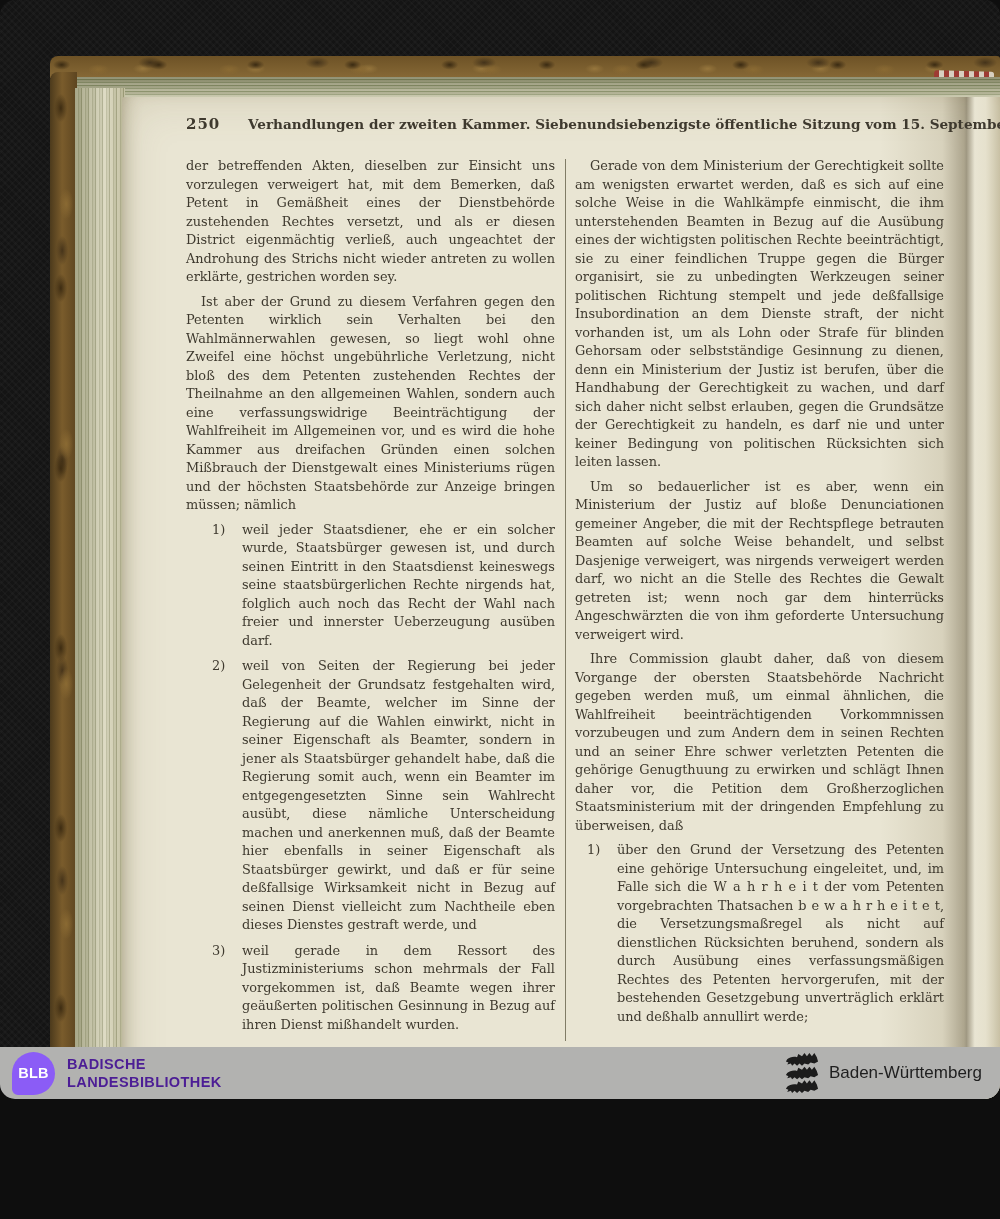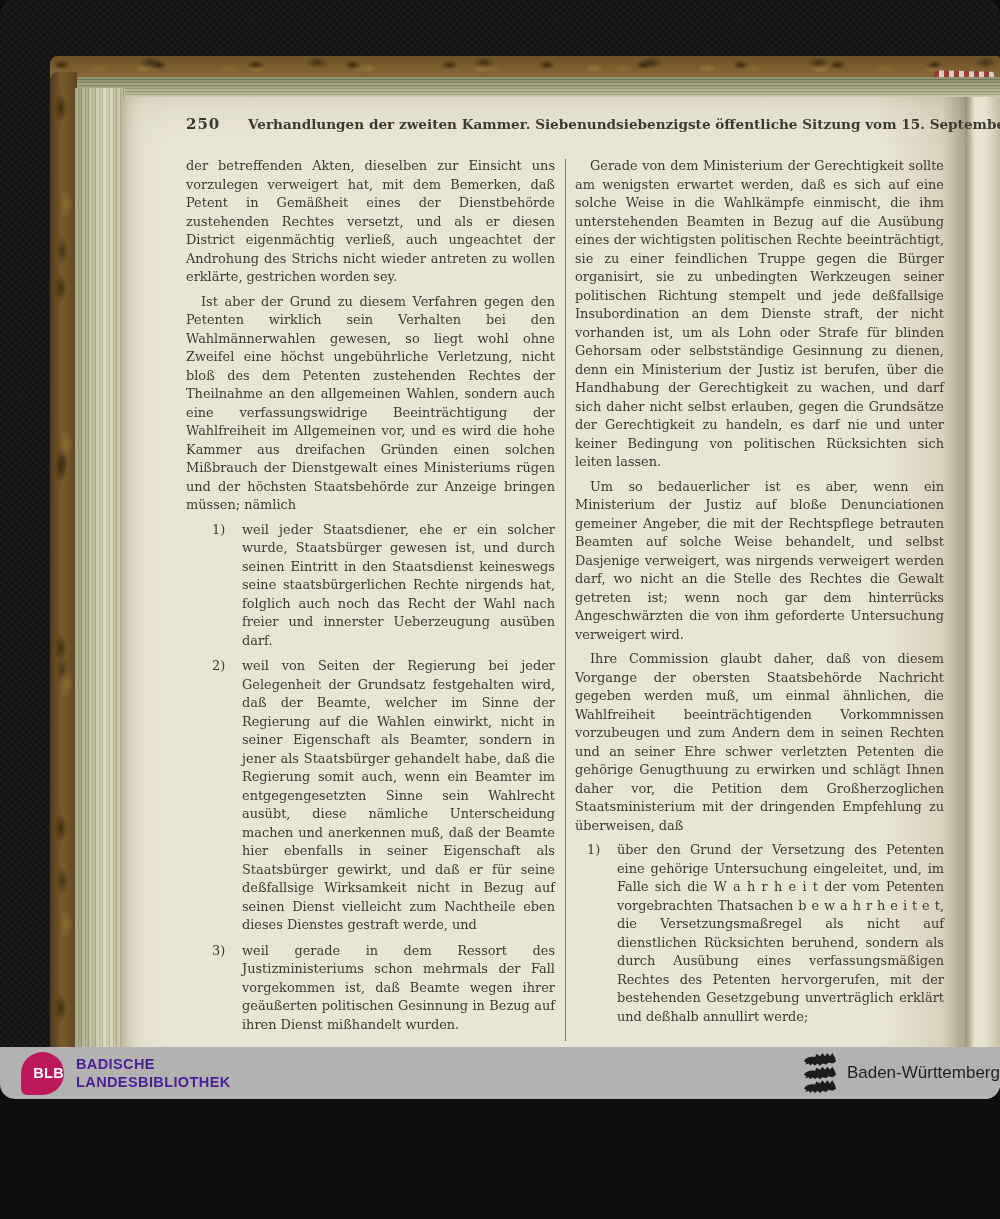--- a/index.html
+++ b/index.html
@@ -65,26 +65,26 @@
   .bleed-line{position:absolute;right:66px;top:932px;width:360px;text-align:center;
     font-size:11.5px;color:#6e6e58;opacity:.45;transform:scaleX(-1);filter:blur(.4px);}
   .bleed-sig{position:absolute;left:300px;top:958px;font-size:12px;color:#6e6e58;opacity:.4;
     transform:scale(-1,-1);filter:blur(.4px);}
 
   
   .footer-bar{position:absolute;left:0;right:0;bottom:0;height:52px;background:#b2b2b0;
     display:flex;align-items:center;justify-content:space-between;
     font-family:"Liberation Sans", sans-serif;}
   .footer-left{display:flex;align-items:center;height:100%;}
-  .blb-logo{width:43px;height:43px;margin-left:21px;background:#be185d;
-    border-radius:50% 50% 50% 6px;display:flex;align-items:center;justify-content:flex-end;}
+  .blb-logo{width:43px;height:43px;margin-left:12px;background:#8b5cf6;
+    border-radius:50% 50% 50% 6px;display:flex;align-items:center;justify-content:center;}
   .blb-logo span{color:#fff;font-weight:bold;font-size:14.5px;letter-spacing:.3px;}
   .lib-name{margin-left:12px;color:#4c1d95;font-weight:bold;font-size:14.5px;
     line-height:18px;letter-spacing:.4px;}
-  .footer-right{display:flex;align-items:center;}
+  .footer-right{display:flex;align-items:center;margin-right:18px;}
   .coat{width:34px;height:42px;margin-right:10px;}
   .state-name{color:#1f1f1f;font-size:17px;font-weight:normal;}
 </style>
 </head>
 <body>
 
 <div class="stage">
   <div class="book">
     <div class="edge-top-cover"></div>
     <div class="headband"></div>

